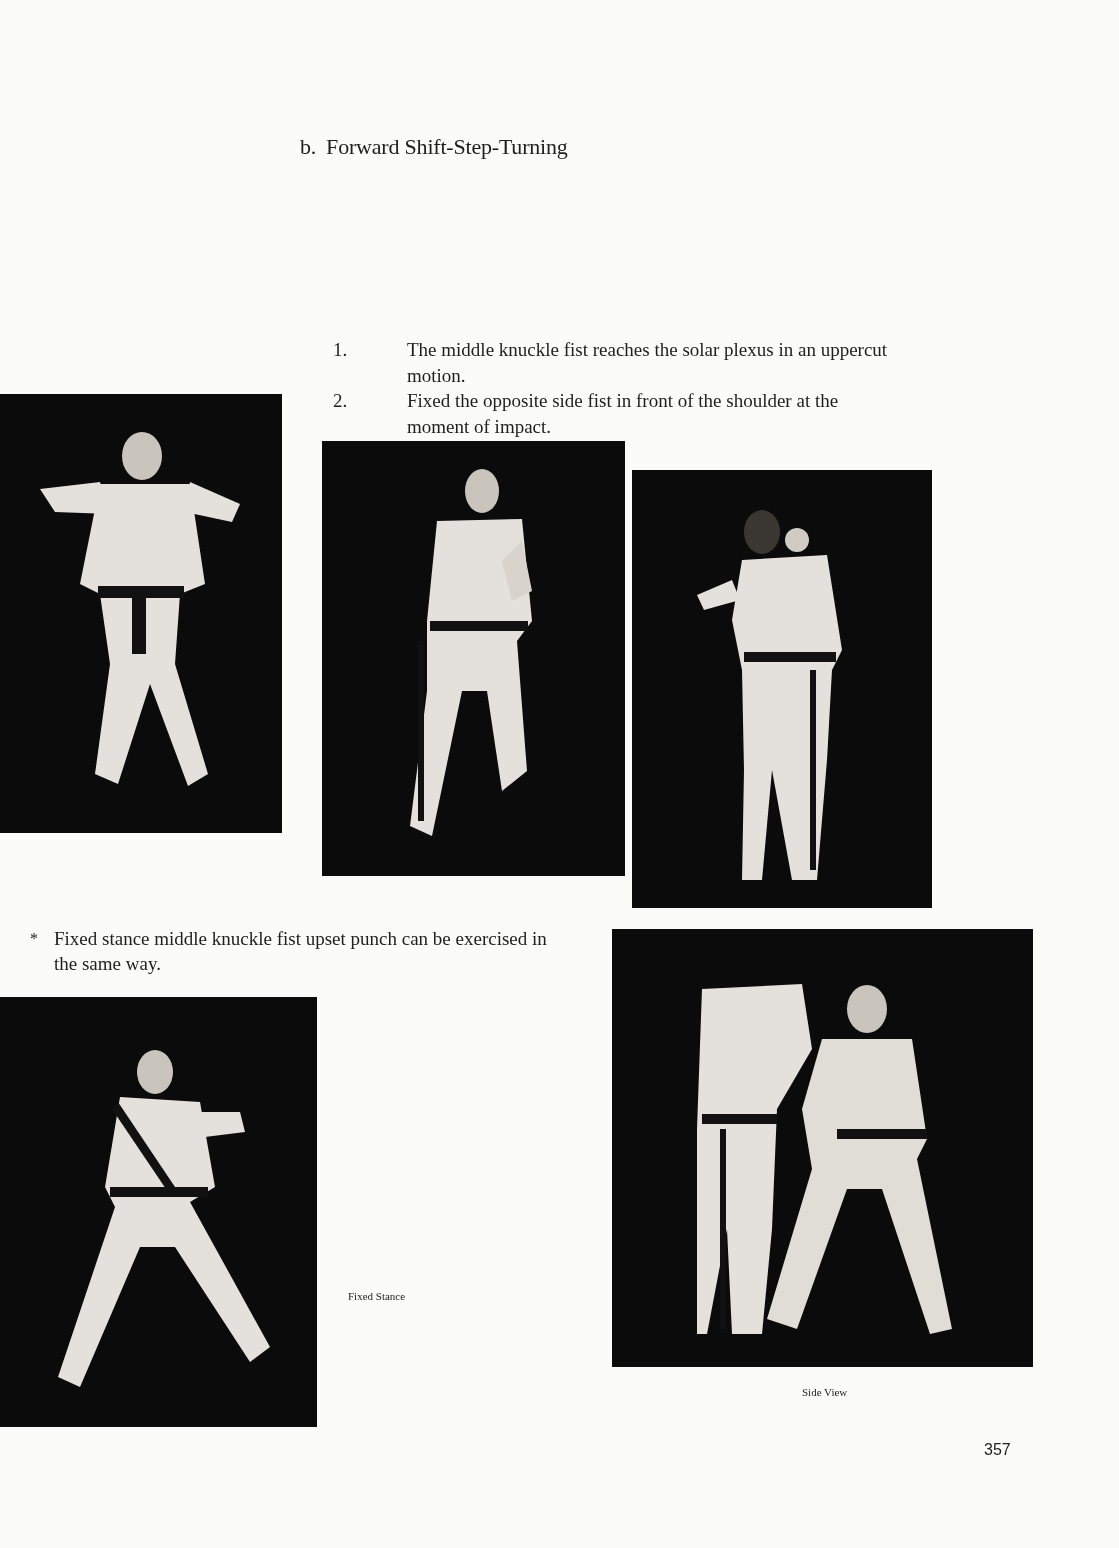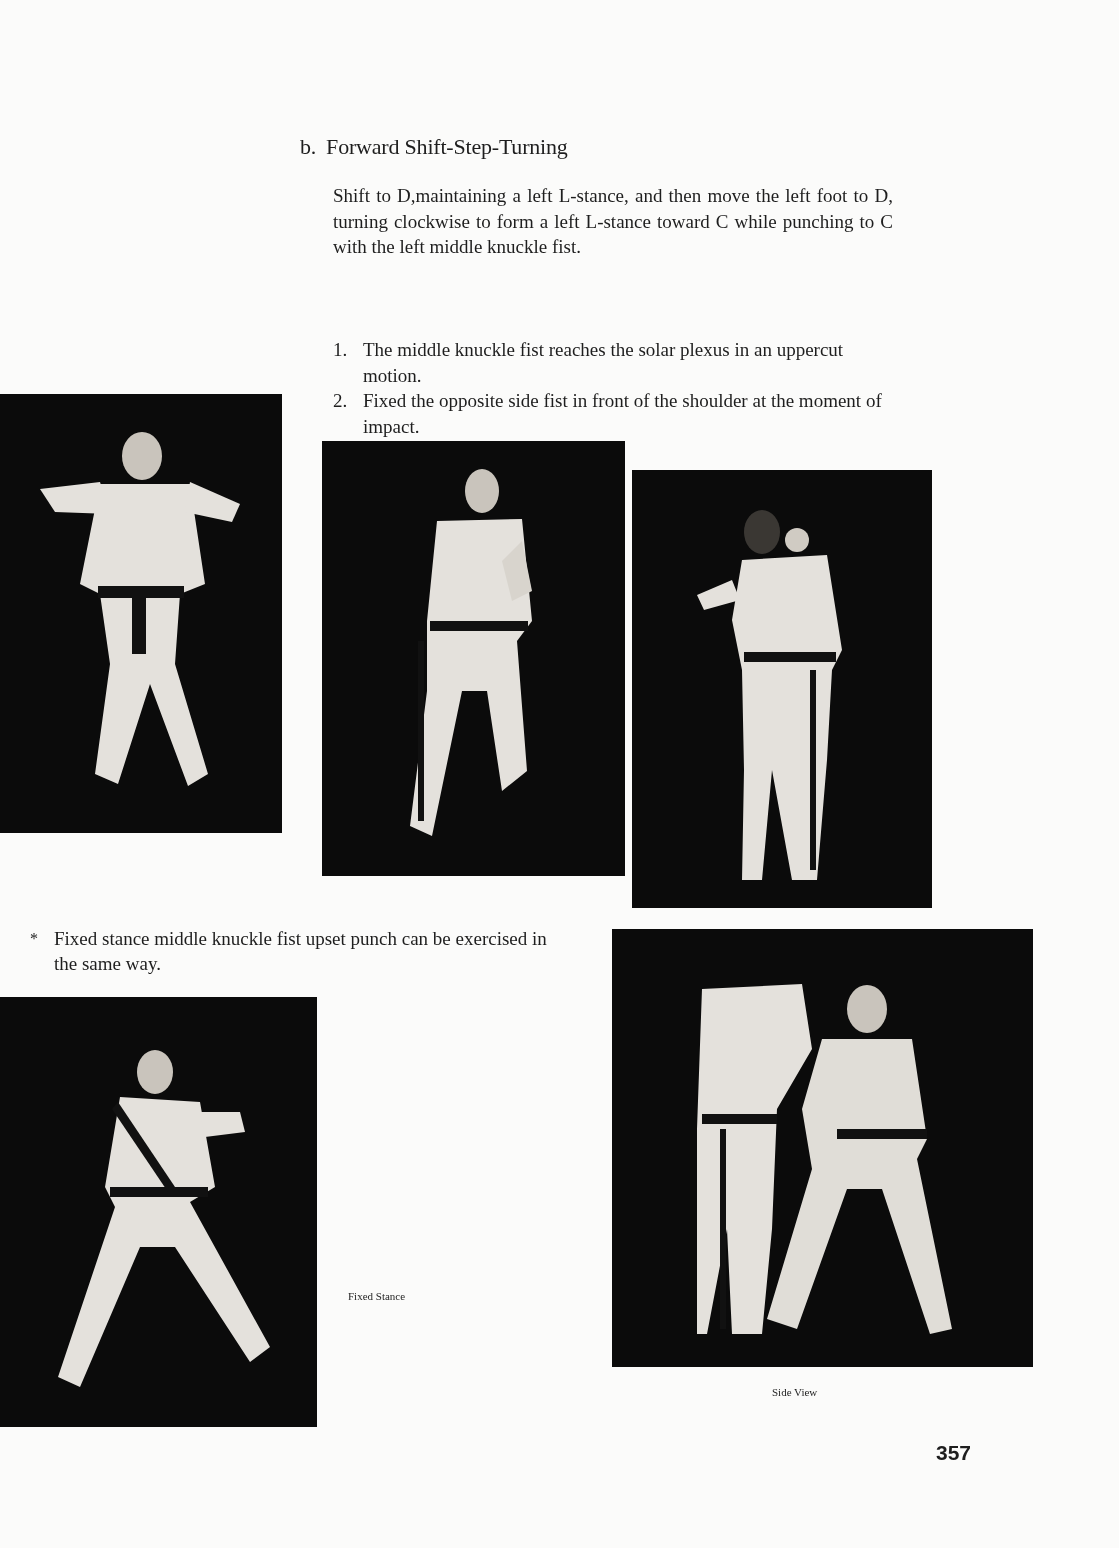--- a/index.html
+++ b/index.html
@@ -23,52 +23,51 @@
   }
   .para p { margin: 0; }
   .steps {
     left: 333px; top: 337px; width: 560px;
     font-family: "Liberation Serif", serif;
     font-size: 19px; line-height: 25.5px;
     margin: 0; padding: 0; list-style: none;
   }
   .steps li { display: flex; }
   .steps .num { width: 30px; flex: none; }
-  .steps .txt { flex: 1; }
+  .steps .txt { flex: 1; margin-left: 44px; }
   .photo {
     background: #0b0b0b;
     overflow: hidden;
   }
   .photo svg { width: 100%; height: 100%; display: block; }
   .note {
     left: 30px; top: 926px; width: 540px;
     font-family: "Liberation Serif", serif;
     font-size: 19px; line-height: 25px;
     display: flex;
   }
   .note .star { width: 24px; flex: none; font-size: 16px; }
   .caption {
     font-family: "Liberation Serif", serif;
     font-weight: normal; font-size: 11px;
   }
   .page-num {
-    left: 936px; top: 1441px;
+    left: 984px; top: 1441px;
     font-family: "Liberation Sans", sans-serif;
-    font-weight: bold; font-size: 21px;
+    font-weight: normal; font-size: 16px;
   }
 </style>
 </head>
 <body>
 
 <div class="abs heading">
   <span class="marker">b.</span><span>Forward Shift-Step-Turning</span>
 </div>
 
 <div class="abs para">
-  <p>Shift to D,maintaining a left L-stance, and then move the left foot to D, turning clockwise to form a left L-stance toward C while punching to C with the left middle knuckle fist.</p>
 </div>
 
 <ul class="abs steps">
   <li>
     <span class="num">1.</span>
     <span class="txt">The middle knuckle fist reaches the solar plexus in an uppercut motion.</span>
   </li>
   <li>
     <span class="num">2.</span>
     <span class="txt">Fixed the opposite side fist in front of the shoulder at the moment of impact.</span>
@@ -126,15 +125,15 @@
 <div class="abs photo" style="left:612px;top:929px;width:421px;height:438px;" title="Side view with partner">
   <svg viewBox="0 0 421 438">
     <ellipse cx="255" cy="80" rx="20" ry="24" fill="#c9c4bc"></ellipse>
     <path d="M90 60 L190 55 L200 120 L165 180 L160 300 L150 405 L120 405 L115 300 L95 405 L85 405 L85 200 Z" fill="#e4e1dc"></path>
     <path d="M210 110 L300 110 L315 210 L305 230 L340 400 L318 405 L270 260 L235 260 L185 400 L155 390 L200 240 L190 180 Z" fill="#e0ddd7"></path>
     <rect x="90" y="185" width="75" height="10" fill="#111"></rect>
     <rect x="225" y="200" width="90" height="10" fill="#111"></rect>
     <rect x="108" y="200" width="6" height="200" fill="#111"></rect>
   </svg>
 </div>
-<div class="abs caption" style="left:772px;top:1386px;">Side View</div>
+<div class="abs caption" style="left:802px;top:1386px;">Side View</div>
 
 <div class="abs page-num">357</div>
 
 </body></html>

